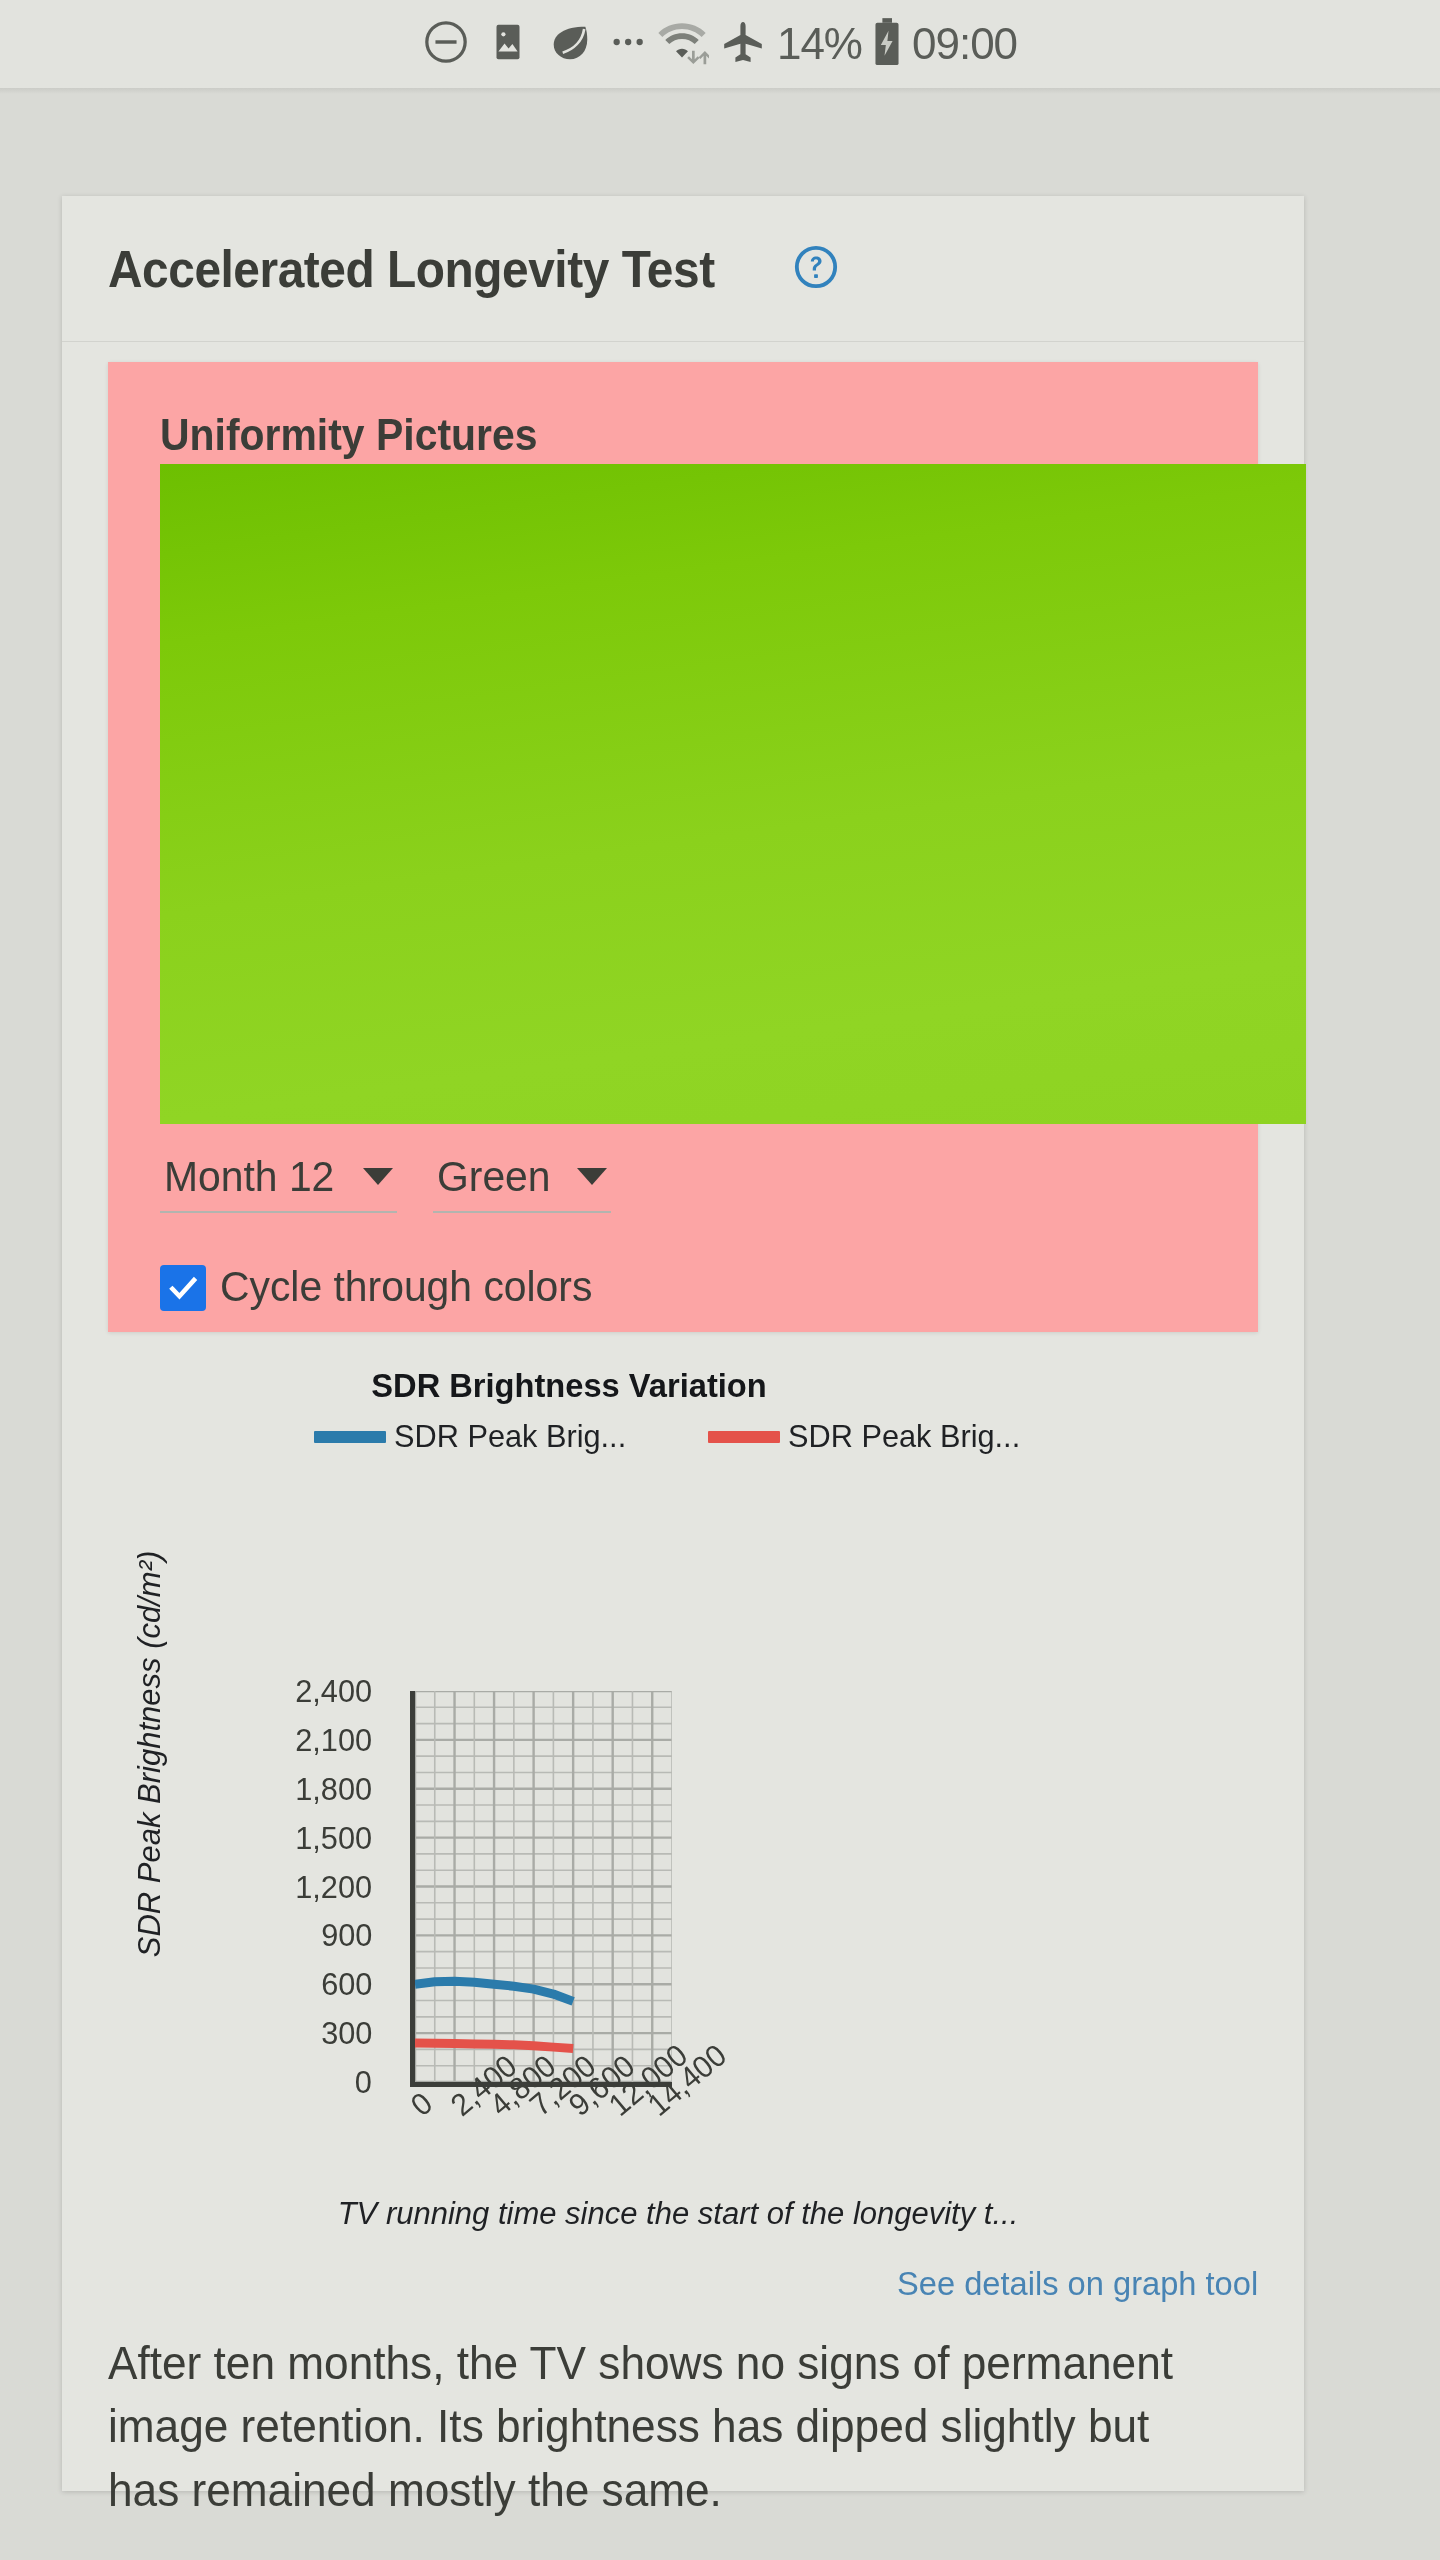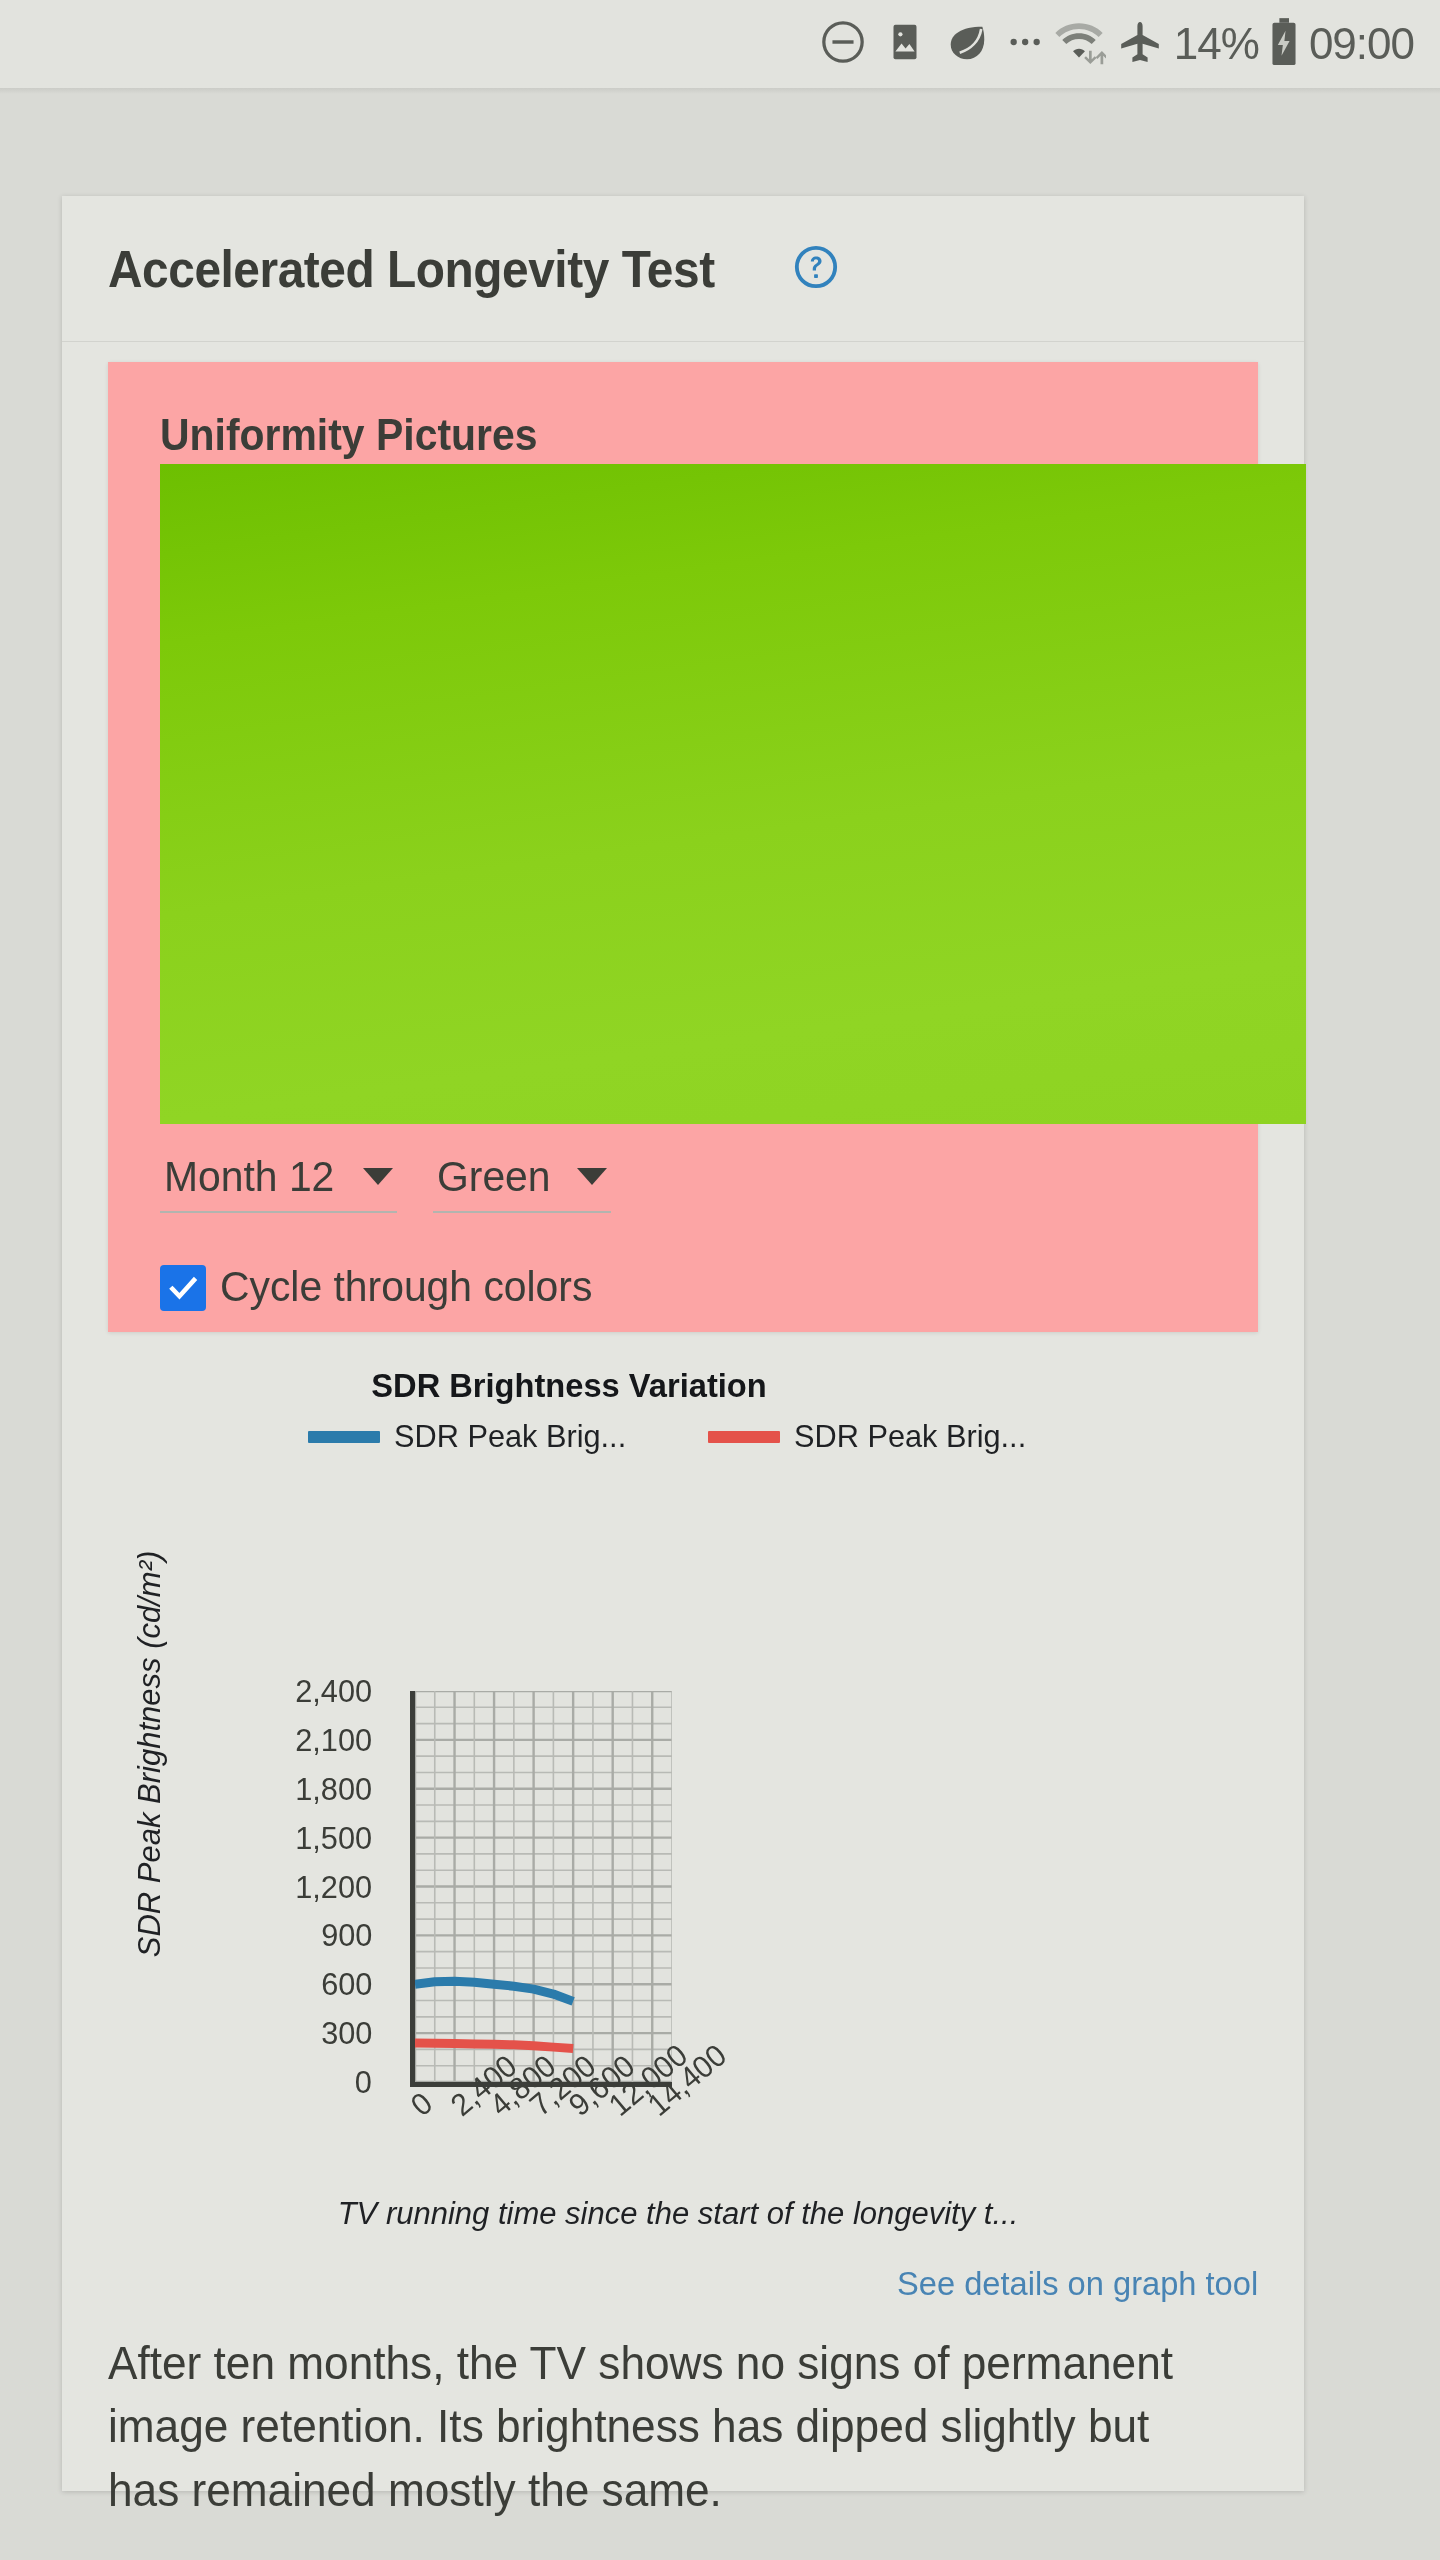--- a/index.html
+++ b/index.html
@@ -9,21 +9,21 @@
     font-family: "Liberation Sans", sans-serif;
     overflow: hidden;
   }
 
   
   #status-bar {
     position: absolute; top: 0; left: 0;
     width: 1440px; height: 88px;
     background: #e2e3de;
     display: flex; align-items: center;
-    justify-content: flex-end;
+    justify-content: center;
     padding: 0 26px;
   }
   #status-left { display: flex; align-items: center; gap: 16px; }
   #status-right { display: flex; align-items: center; gap: 10px; }
   .sicon { display: block; }
   .sb-text {
     font-size: 44px; color: #5a5d58;
     font-family: "Liberation Sans", sans-serif;
     letter-spacing: -1px;
   }
@@ -125,21 +125,21 @@
     width: 420px; text-align: center;
     font-size: 34px; font-weight: bold; color: #15171a;
     font-family: "Liberation Sans Narrow","Liberation Sans",sans-serif;
     transform: scaleX(0.96); transform-origin: center;
   }
   #chart-legend {
     position: absolute; left: 160px; top: 52px;
     width: 900px;
     display: flex; justify-content: center; gap: 72px;
   }
-  .legend-item { display: flex; align-items: center; gap: 14px; }
+  .legend-item { display: flex; align-items: center; gap: 8px; }
   .legend-swatch { width: 72px; height: 12px; border-radius: 1px; }
   .legend-text {
     font-size: 32px; color: #1f2124;
     font-family: "Liberation Sans Narrow","Liberation Sans",sans-serif;
     transform: scaleX(0.96); transform-origin: left center;
     white-space: nowrap;
   }
   #ylabel {
     position: absolute; left: -122px; top: 370px;
     width: 420px; text-align: center;

